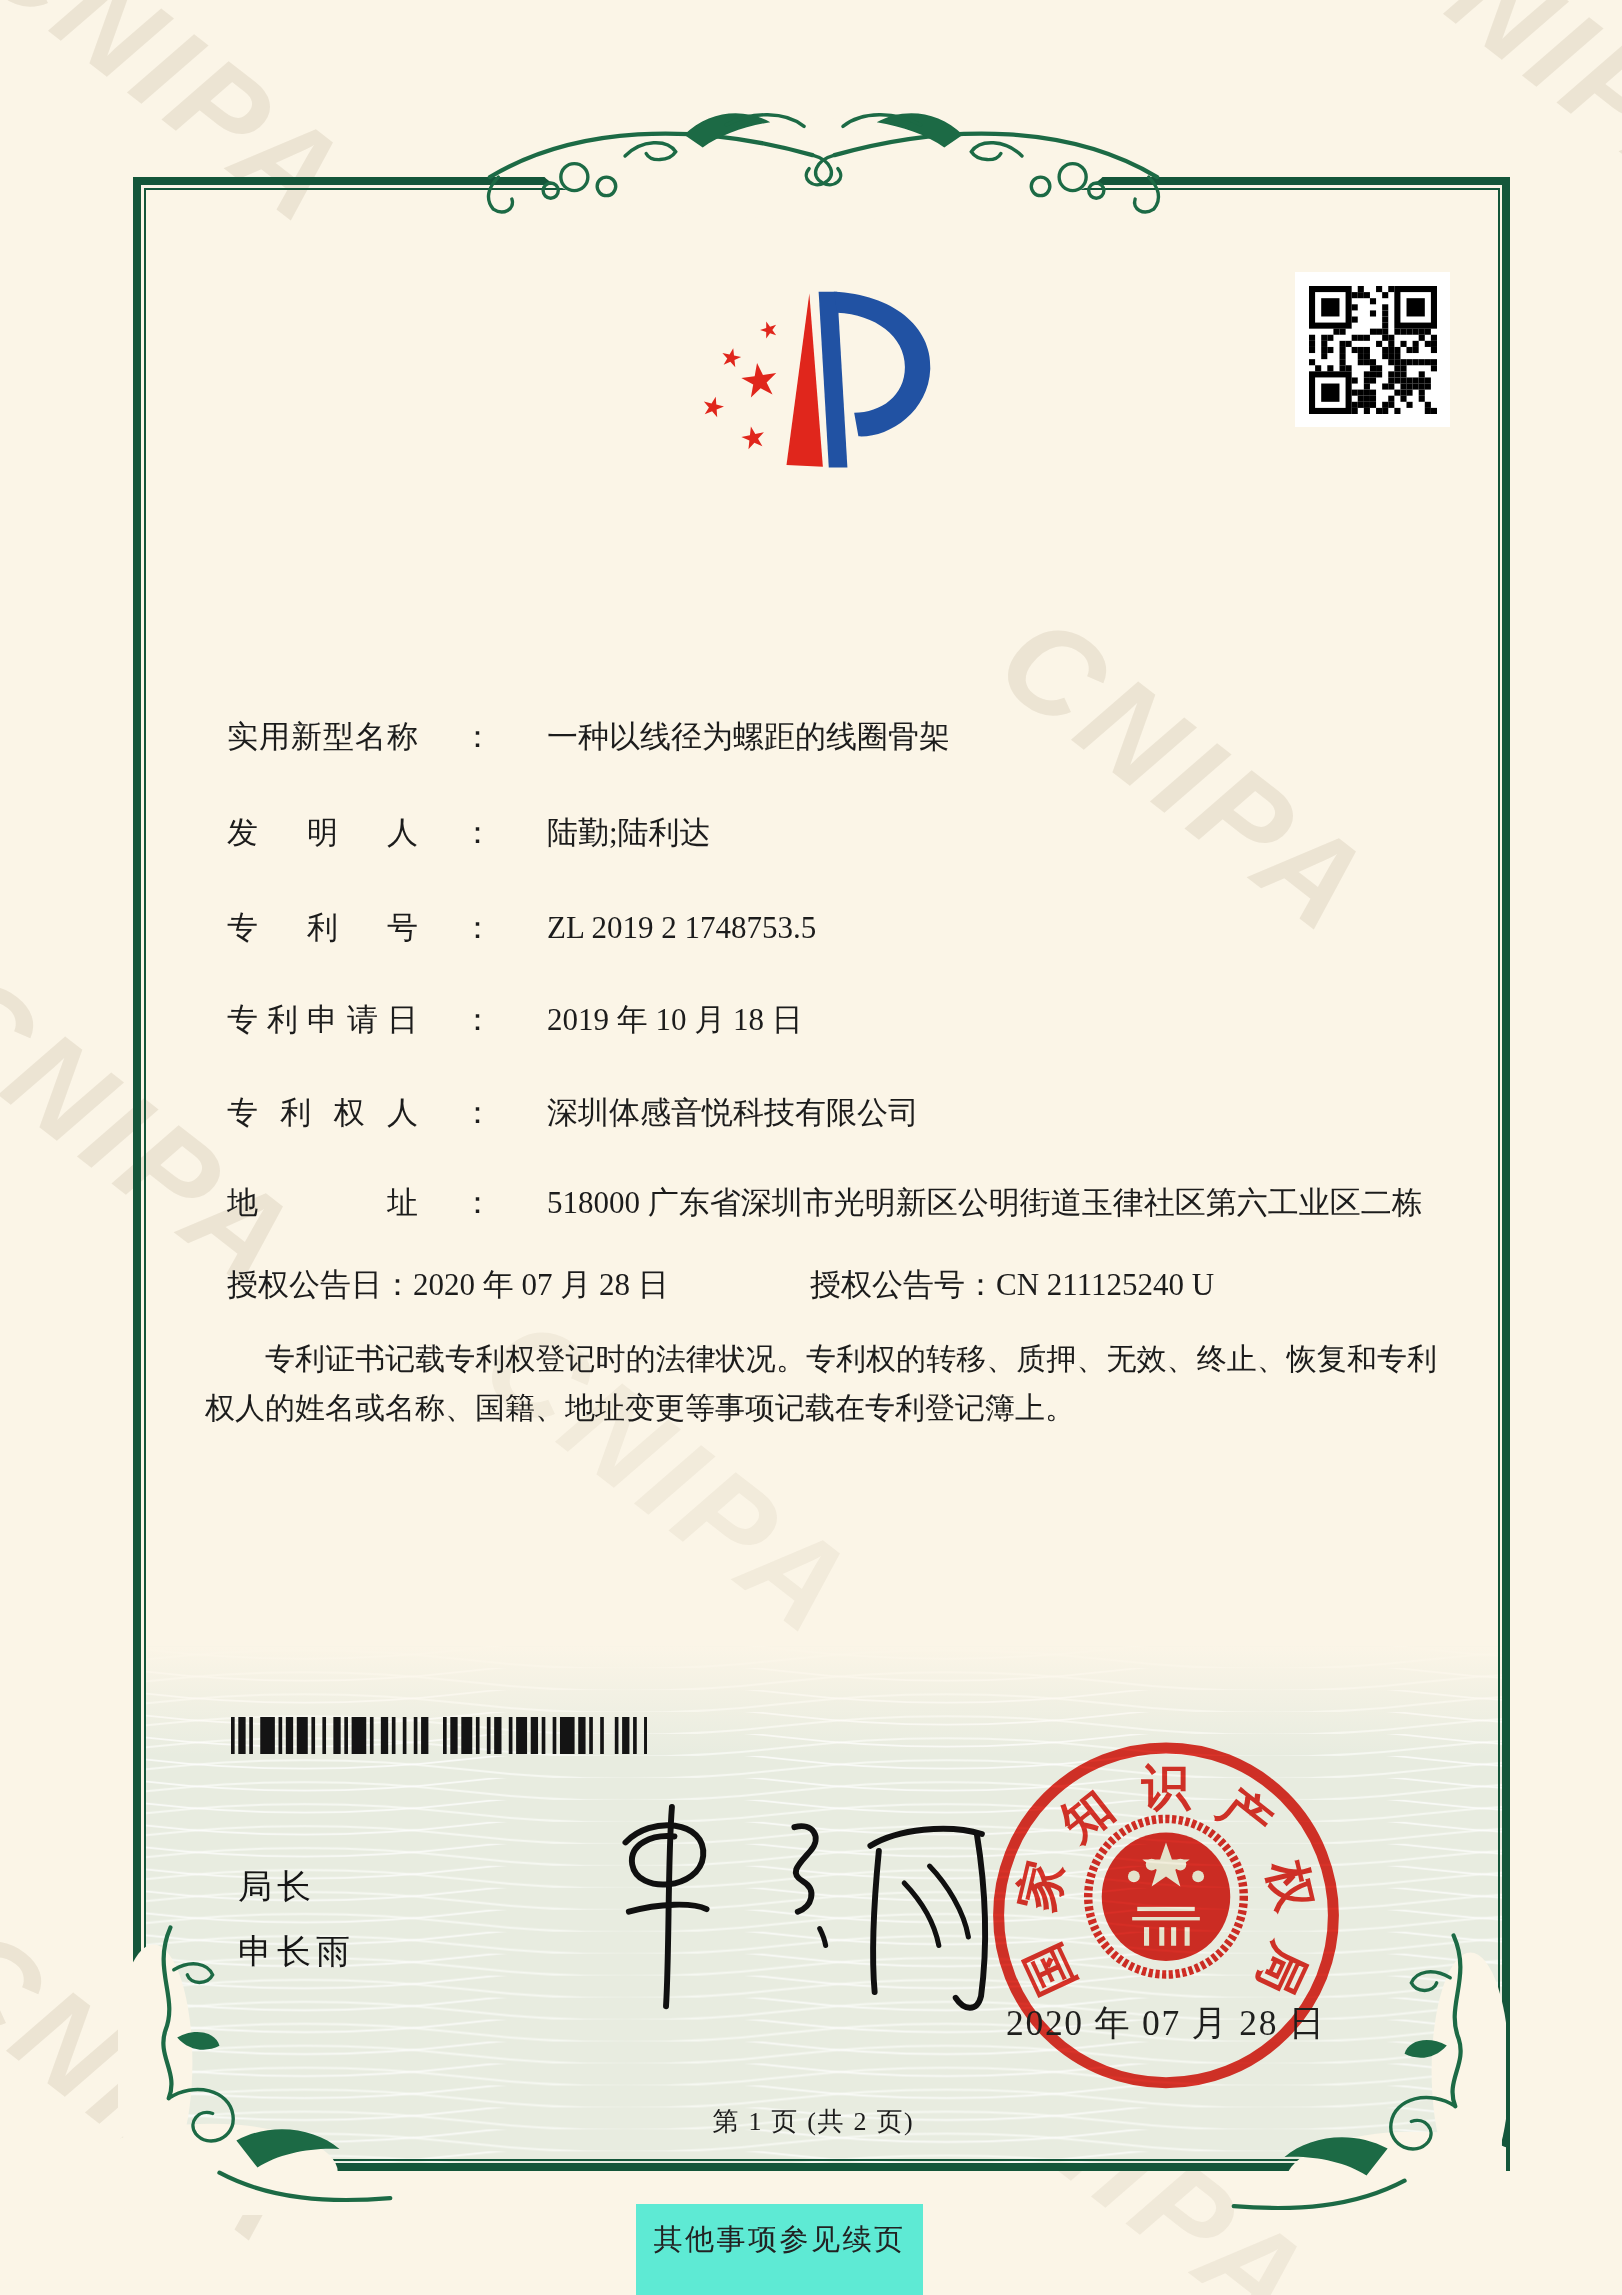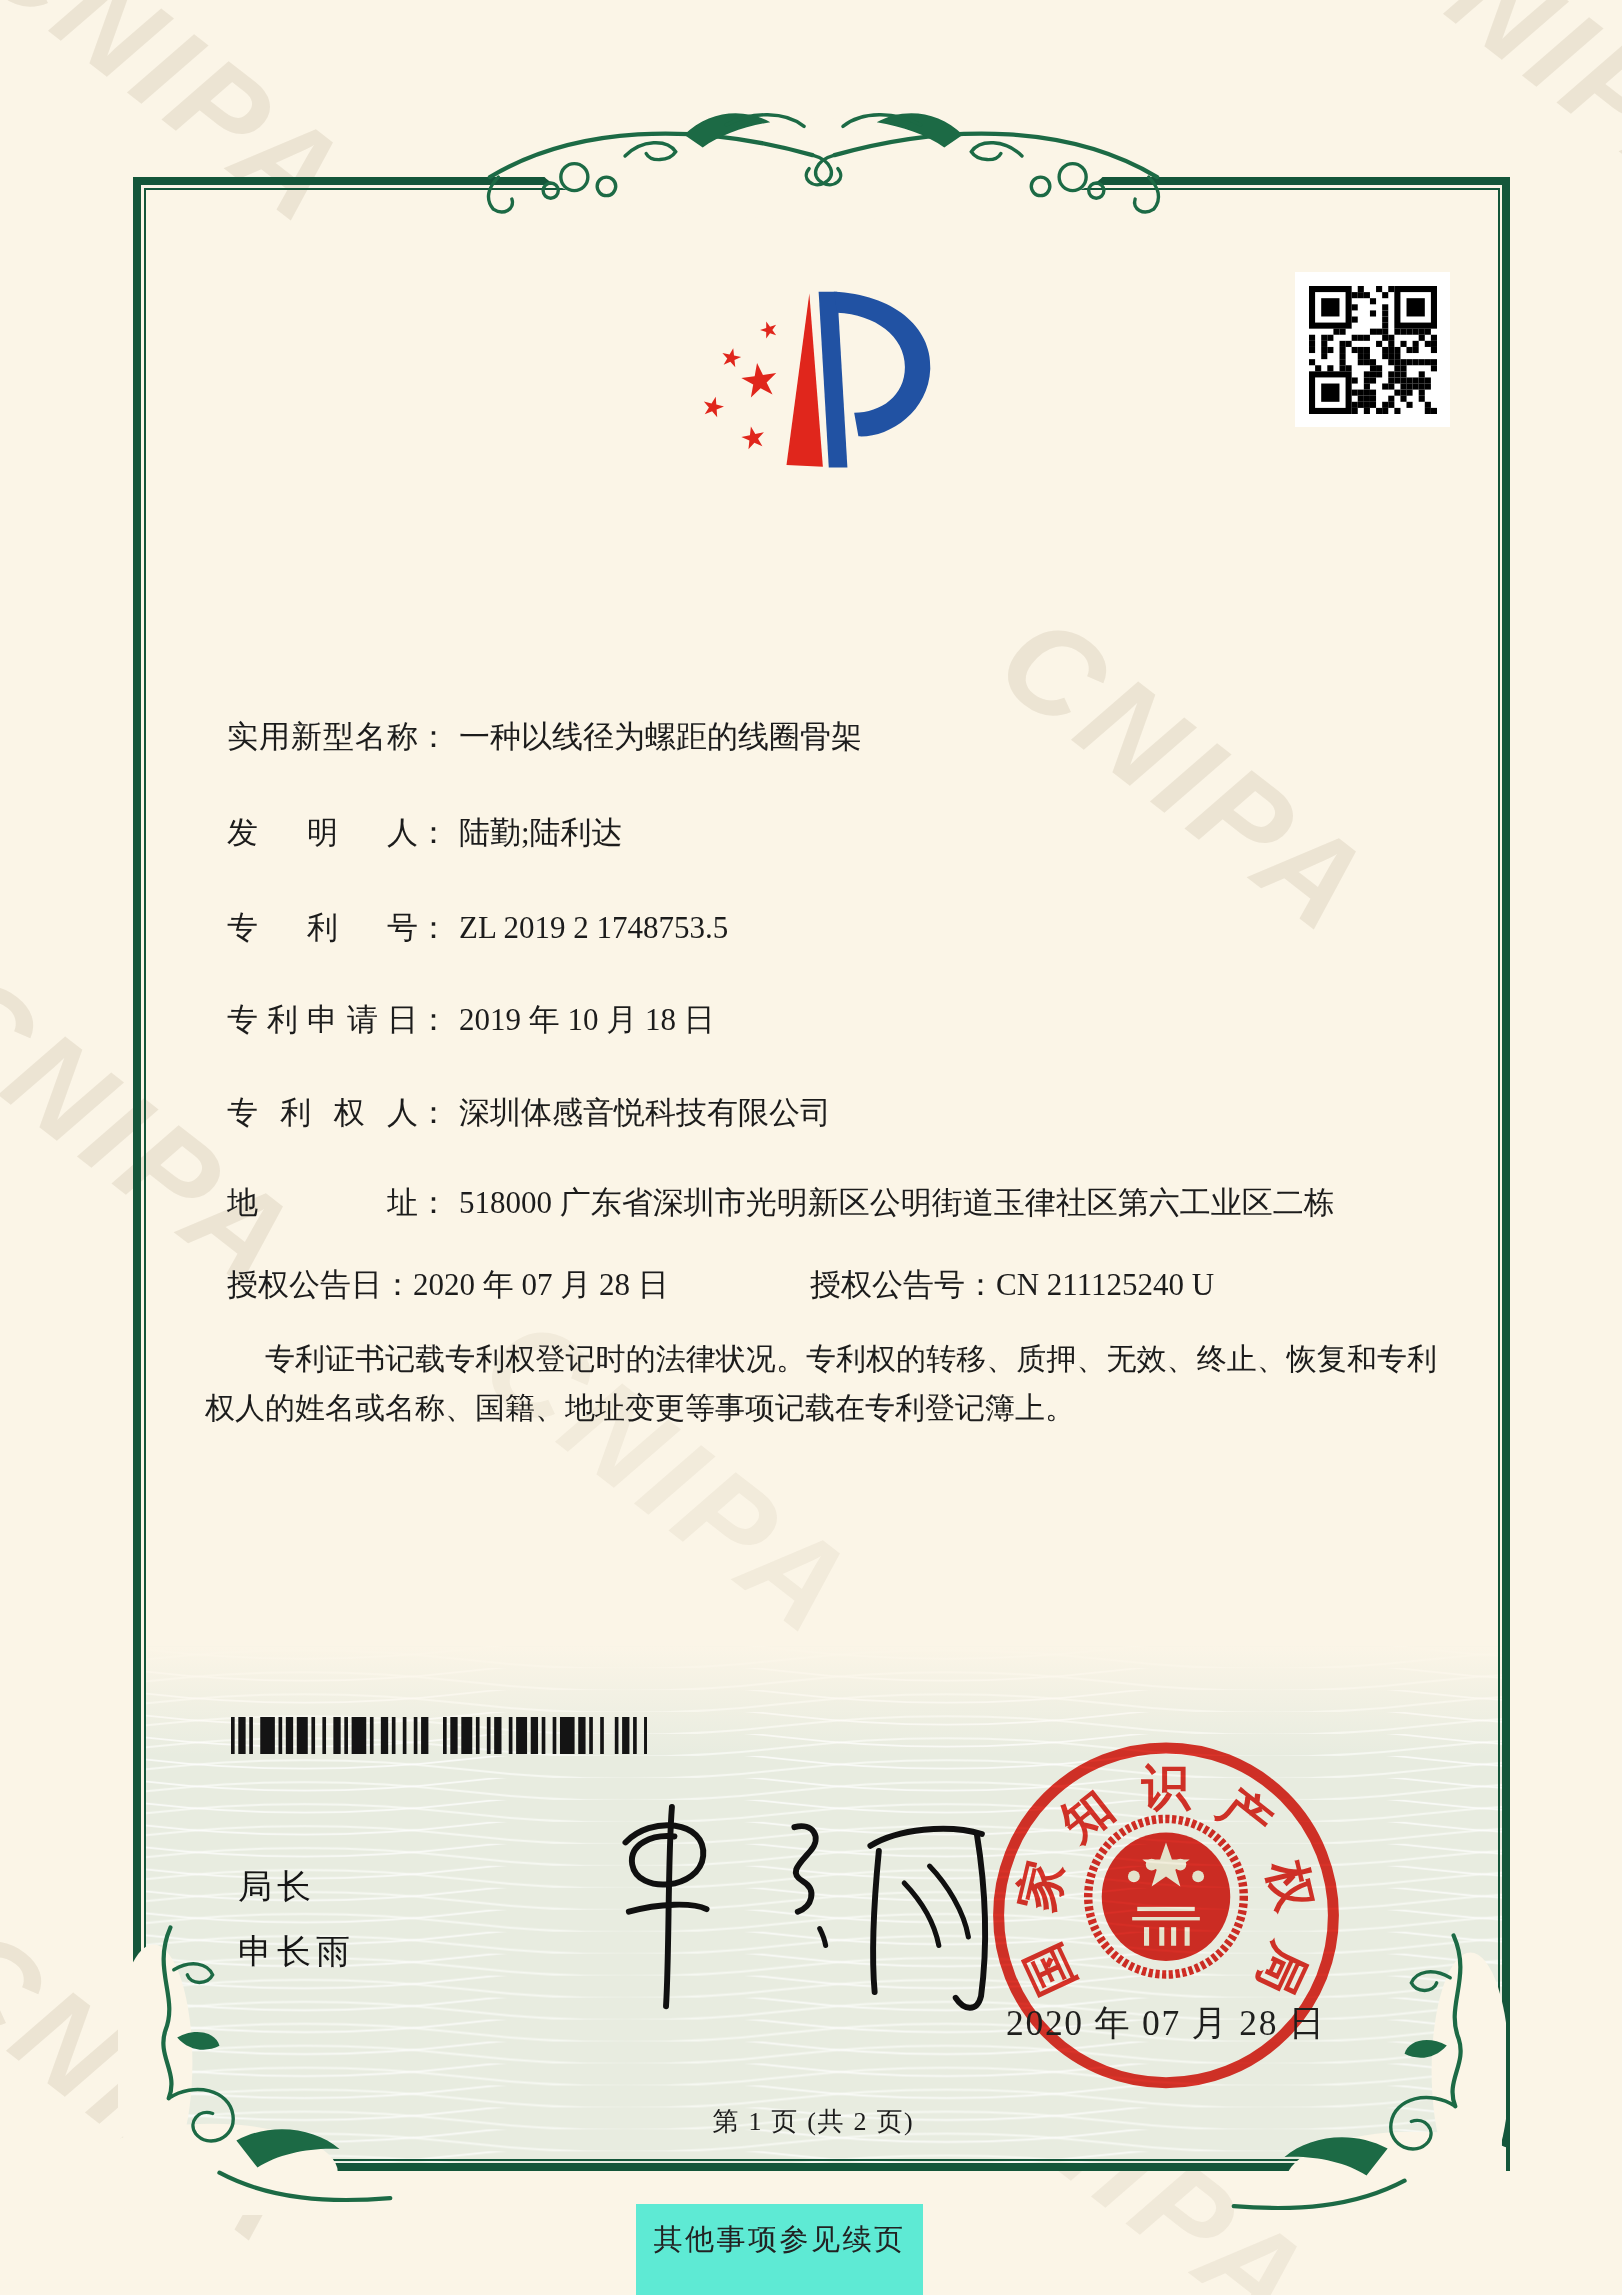--- a/index.html
+++ b/index.html
@@ -17,21 +17,21 @@
   #page{position:relative;width:1623px;height:2295px;background:var(--cream);overflow:hidden;font-family:var(--serif);color:var(--ink);}
   .abs{position:absolute;}
   .wm{position:absolute;font-family:var(--sans);font-weight:bold;font-style:italic;
       font-size:127px;letter-spacing:8.5px;color:rgba(201,190,166,0.30);
       transform:rotate(38deg);white-space:nowrap;user-select:none;}
   .frame{position:absolute;left:133px;top:177px;width:1361px;height:1978px;border:8.5px solid var(--green);}
   .frame-inner{position:absolute;inset:2.5px;border:2.5px solid var(--green);}
   .certno{position:absolute;left:205px;top:287px;font-size:32px;letter-spacing:3.4px;}
   .title{position:absolute;left:0;top:502px;width:1623px;text-align:center;
          font-size:79px;font-weight:bold;letter-spacing:13.5px;color:#141414;}
-  .row{position:absolute;left:227px;display:flex;font-size:31px;line-height:1.5;}
+  .row{position:absolute;left:227px;display:flex;font-size:31px;line-height:1.5;gap:44px;}
   .flabel{display:inline-block;width:191px;text-align:justify;text-align-last:justify;}
   .fvalue{margin-left:10px;max-width:896px;}
   .grantrow{position:absolute;top:1264px;left:0;width:1623px;font-size:31px;}
   .paras{position:absolute;left:205px;top:1334px;width:1232px;font-size:30px;line-height:49px;text-align:justify;}
   .paras p{margin:0;text-indent:2em;}
   .sig-label{position:absolute;left:238px;font-family:var(--sans);font-size:34px;letter-spacing:5px;color:#161616;}
   .pagefoot{position:absolute;left:133px;top:2104px;width:1361px;text-align:center;font-size:26px;letter-spacing:1.7px;}
   .contnote{position:absolute;left:636px;top:2204px;width:287px;height:91px;background:#5eead4;
             text-align:center;font-size:29px;letter-spacing:2.5px;line-height:71px;color:#222;}
   .star{position:absolute;color:var(--red);line-height:1;user-select:none;}

